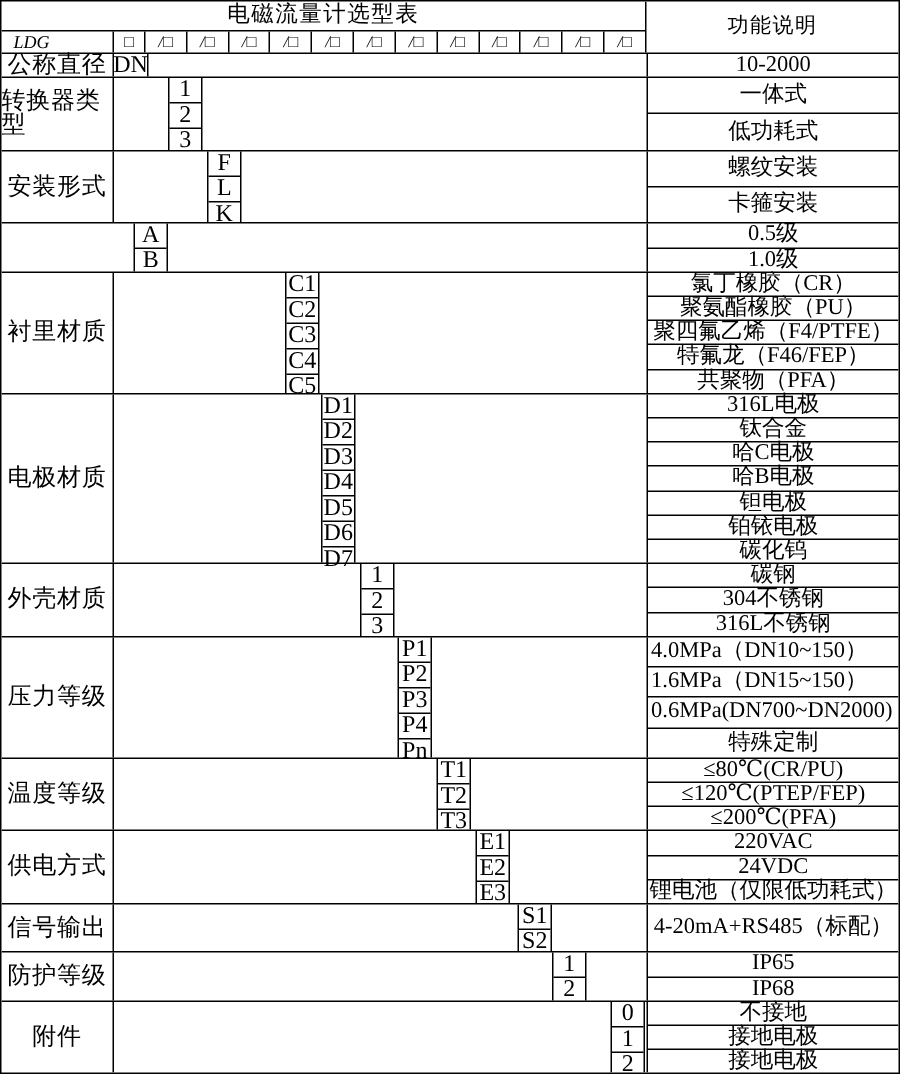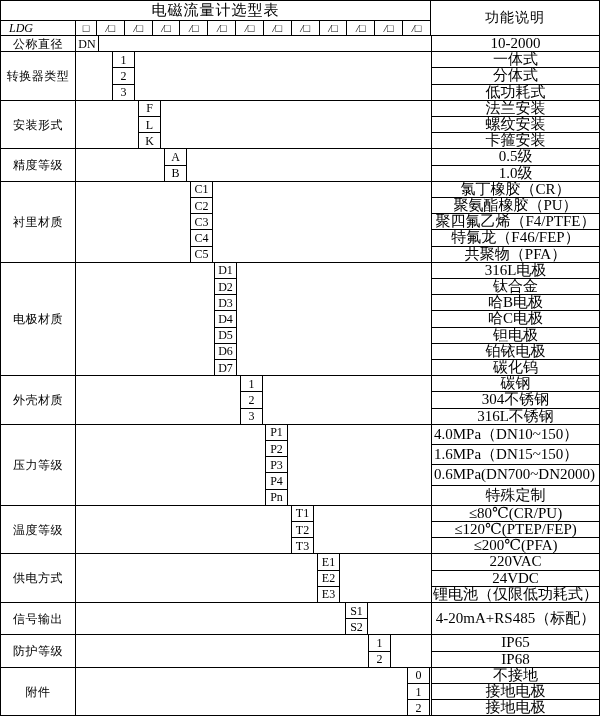--- a/index.html
+++ b/index.html
@@ -27,29 +27,29 @@
   .m-slash { flex: 1; border-right: 1px solid #000; font-size: 11px; }
   .m-slash:last-child { border-right: none; }
   .hdr-right { width: 168px; font-size: 14px; letter-spacing: 1px; }
 
   
   .grp { display: flex; border-top: 1px solid #000; --bl: 75px; }
   .h1 { height: 16.2px; } .h2 { height: 32.4px; } .h3 { height: 48.6px; }
   .h5 { height: 81px; }  .h7 { height: 113.4px; }
   .g-label {
     width: 75px; border-right: 1px solid #000;
-    font-size: 12px; letter-spacing: 0.5px;
+    font-size: 16px; letter-spacing: 0.5px;
   }
   .g-gap-l { width: calc(var(--bl) - 75px); }
   .g-codes {
     width: 23px; display: flex; flex-direction: column;
     border-left: 1px solid #000; border-right: 1px solid #000;
   }
   .grp.fc .g-codes { border-left: none; }
-  .code { flex: 1; border-bottom: 1px solid #000; font-size: 12px; }
+  .code { flex: 1; border-bottom: 1px solid #000; font-size: 16px; }
   .code:last-child { border-bottom: none; }
   .g-gap-r { flex: 1; }
   .g-func { width: 168px; display: flex; flex-direction: column; border-left: 1px solid #000; }
   .func { flex: 1; border-bottom: 1px solid #000; font-size: 15px; }
   .func:last-child { border-bottom: none; }
   .func.al { justify-content: flex-start; padding-left: 2px; }
 </style>
 </head>
 <body>
 
@@ -94,43 +94,40 @@
     <div class="cell g-label">转换器类型</div>
     <div class="g-gap-l"></div>
     <div class="g-codes">
       <div class="cell code">1</div>
       <div class="cell code">2</div>
       <div class="cell code">3</div>
     </div>
     <div class="g-gap-r"></div>
     <div class="g-func">
       <div class="cell func">一体式</div>
-      <div class="cell func">分体式</div>
       <div class="cell func">低功耗式</div>
     </div>
   </div>
 
   <div class="grp h3" style="--bl:137px">
     <div class="cell g-label">安装形式</div>
     <div class="g-gap-l"></div>
     <div class="g-codes">
       <div class="cell code">F</div>
       <div class="cell code">L</div>
       <div class="cell code">K</div>
     </div>
     <div class="g-gap-r"></div>
     <div class="g-func">
-      <div class="cell func">法兰安装</div>
       <div class="cell func">螺纹安装</div>
       <div class="cell func">卡箍安装</div>
     </div>
   </div>
 
   <div class="grp h2" style="--bl:163px">
-    <div class="cell g-label">精度等级</div>
     <div class="g-gap-l"></div>
     <div class="g-codes">
       <div class="cell code">A</div>
       <div class="cell code">B</div>
     </div>
     <div class="g-gap-r"></div>
     <div class="g-func">
       <div class="cell func">0.5级</div>
       <div class="cell func">1.0级</div>
     </div>
@@ -165,22 +162,22 @@
       <div class="cell code">D3</div>
       <div class="cell code">D4</div>
       <div class="cell code">D5</div>
       <div class="cell code">D6</div>
       <div class="cell code">D7</div>
     </div>
     <div class="g-gap-r"></div>
     <div class="g-func">
       <div class="cell func">316L电极</div>
       <div class="cell func">钛合金</div>
+      <div class="cell func">哈C电极</div>
       <div class="cell func">哈B电极</div>
-      <div class="cell func">哈C电极</div>
       <div class="cell func">钽电极</div>
       <div class="cell func">铂铱电极</div>
       <div class="cell func">碳化钨</div>
     </div>
   </div>
 
   <div class="grp h3" style="--bl:239px">
     <div class="cell g-label">外壳材质</div>
     <div class="g-gap-l"></div>
     <div class="g-codes">

